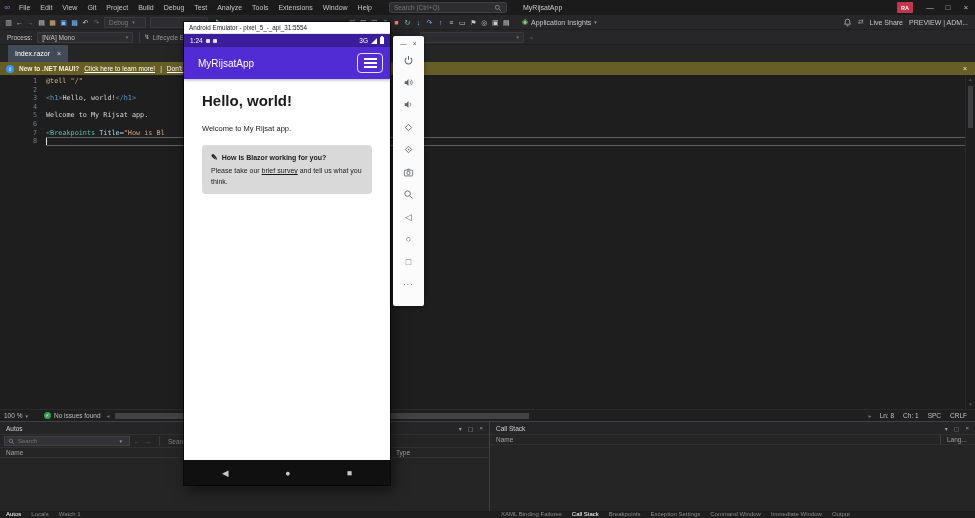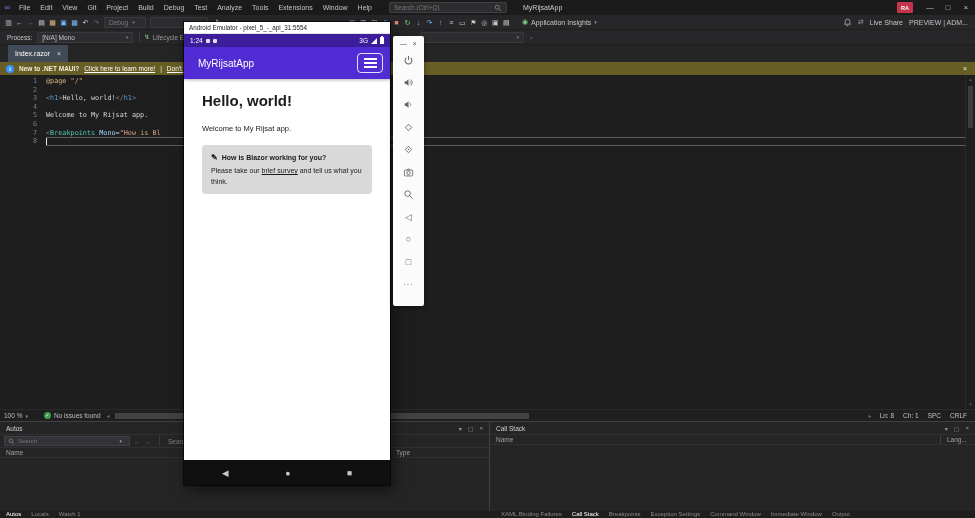--- a/index.html
+++ b/index.html
@@ -241,21 +241,21 @@
     <span class="link">Click here to learn more!</span>
     <span>|</span>
     <span class="link">Don't sho...</span>
     <span class="flexsp"></span>
     <span class="close">×</span>
   </div>
 
   <div class="editor">
       <div class="code-line">
         <span class="ln">1</span>
-        <span class="code"><span class="tok-k">@page</span><span class="tok-p"> </span><span class="tok-s">"/"</span></span>
+        <span class="code"><span class="tok-k">@tell</span><span class="tok-p"> </span><span class="tok-s">"/"</span></span>
       </div>
       <div class="code-line">
         <span class="ln">2</span>
         <span class="code"></span>
       </div>
       <div class="code-line">
         <span class="ln">3</span>
         <span class="code"><span class="tok-tp">&lt;</span><span class="tok-tn">h1</span><span class="tok-tp">&gt;</span><span class="tok-p">Hello, world!</span><span class="tok-tp">&lt;/</span><span class="tok-tn">h1</span><span class="tok-tp">&gt;</span></span>
       </div>
       <div class="code-line">
@@ -265,21 +265,21 @@
       <div class="code-line">
         <span class="ln">5</span>
         <span class="code"><span class="tok-p">Welcome to My Rijsat app.</span></span>
       </div>
       <div class="code-line">
         <span class="ln">6</span>
         <span class="code"></span>
       </div>
       <div class="code-line">
         <span class="ln">7</span>
-        <span class="code"><span class="tok-tp">&lt;</span><span class="tok-cm">Breakpoints</span><span class="tok-p"> </span><span class="tok-at">Mono</span><span class="tok-p">=</span><span class="tok-s">"How is Bl</span></span>
+        <span class="code"><span class="tok-tp">&lt;</span><span class="tok-cm">Breakpoints</span><span class="tok-p"> </span><span class="tok-at">Title</span><span class="tok-p">=</span><span class="tok-s">"How is Bl</span></span>
       </div>
       <div class="code-line current">
         <span class="ln">8</span>
         <span class="code"><span class="caret-line"></span></span>
       </div>
     </div>
   <div class="vscroll">
     <span class="arr">▴</span>
     <span class="thumb"></span>
     <span class="arr" style="position:absolute;bottom:0;left:0;right:0">▾</span>

